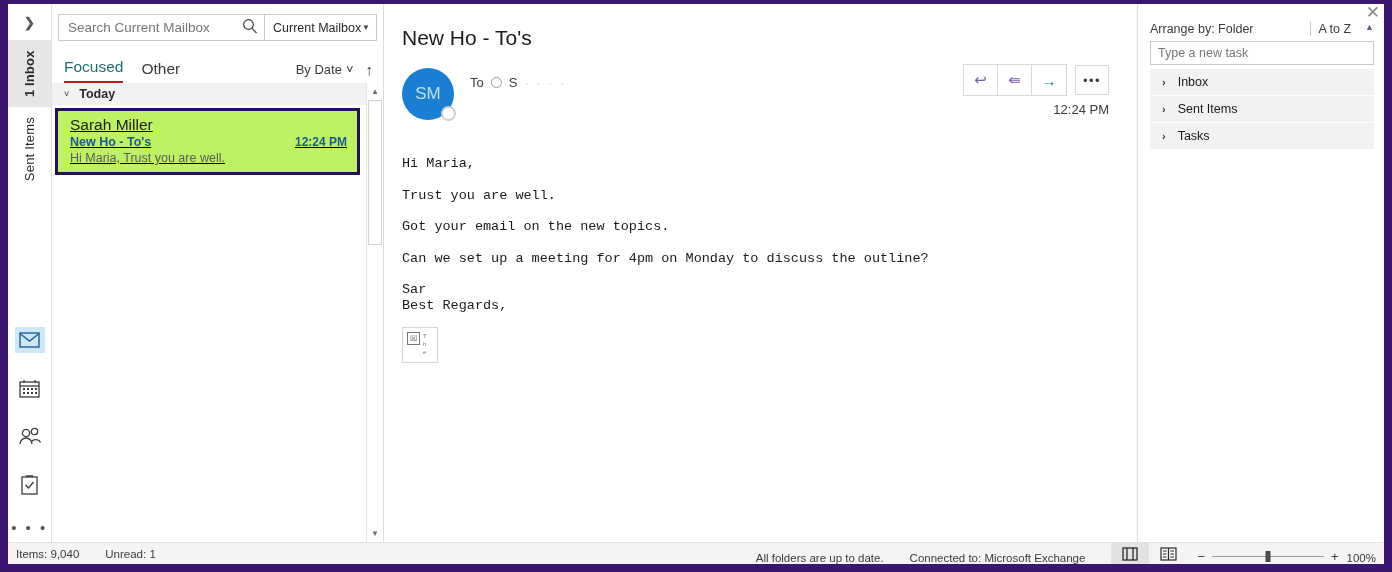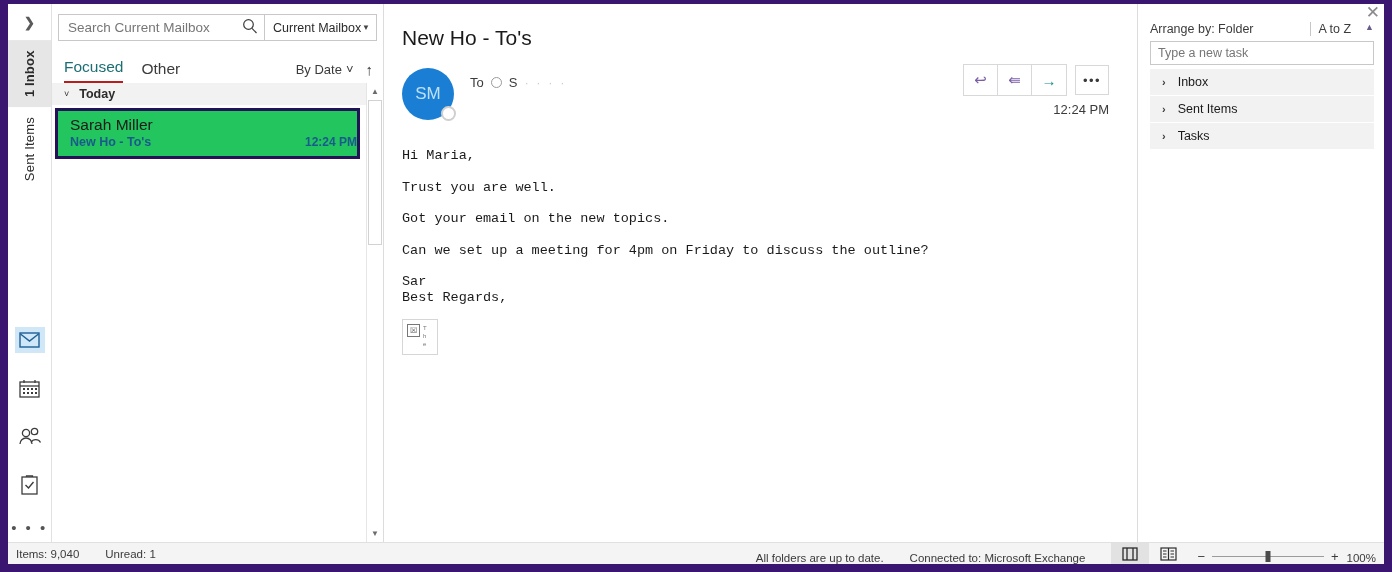--- a/index.html
+++ b/index.html
@@ -118,24 +118,25 @@
     background: #f2f2f2;
     height: 22px;
     padding: 0 12px;
     font-size: 12.5px; font-weight: bold; color: #2b2b2b;
     cursor: pointer;
   }
   .grp-hdr .chev { font-size: 9px; font-weight: normal; }
 
   .msg {
     margin: 3px 6px 0 3px;
-    background: #22c55e;
+    background: #bef264;
     border: 3px solid #231258;
-    padding: 5px 0 7px 12px;
-    cursor: pointer;
+    padding: 5px 10px 7px 12px;
+    cursor: pointer;
+    text-decoration: underline;
   }
   .msg-from { font-size: 15.5px; color: #1a1a1a; margin-bottom: 1px; }
   .msg-line2 { display: flex; align-items: baseline; }
   .msg-subj { font-size: 12.5px; font-weight: bold; color: #1b5a8c; flex: 1; }
   .msg-time { font-size: 12px; font-weight: bold; color: #1b5a8c; }
   .msg-prev { font-size: 12.5px; color: #5a5a5a; margin-top: 2px; }
 
   
   .sb {
     width: 17px;
@@ -214,21 +215,21 @@
     border: 1px solid #d8d8d8;
     display: flex; align-items: center; justify-content: center;
     cursor: pointer; color: #3b3b3b; letter-spacing: 1.5px; font-size: 13px;
   }
   .act-time {
     position: absolute; right: 28px; top: 98px;
     font-size: 13px; color: #3b3b3b;
   }
 
   .body-txt {
-    margin-top: 28px;
+    margin-top: 36px;
     font-family: "Liberation Mono", "DejaVu Sans Mono", monospace;
     font-size: 13.5px;
     color: #1a1a1a;
     line-height: 1.15;
   }
   .body-txt p { margin-bottom: 16px; }
   .body-txt p.tight { margin-bottom: 0; }
 
   .broken-img {
     margin-top: 14px;
@@ -416,20 +417,21 @@
           <div class="grp-hdr">
             <span class="chev">˅</span>
             <span>Today</span>
           </div>
           <div class="msg">
             <div class="msg-from">Sarah Miller</div>
             <div class="msg-line2">
               <span class="msg-subj">New Ho - To's</span>
               <span class="msg-time">12:24 PM</span>
             </div>
+            <div class="msg-prev">Hi Maria,  Trust you are well.</div>
           </div>
         </div>
         <div class="sb">
           <div class="sb-btn">▲</div>
           <div class="sb-track">
             <div class="sb-thumb"></div>
           </div>
           <div class="sb-btn">▼</div>
         </div>
       </div>
@@ -460,21 +462,21 @@
           <div class="act-btn teal">→</div>
         </div>
         <div class="act-more">•••</div>
       </div>
       <div class="act-time">12:24 PM</div>
 
       <div class="body-txt">
         <p>Hi Maria,</p>
         <p>Trust you are well.</p>
         <p>Got your email on the new topics.</p>
-        <p>Can we set up a meeting for 4pm on Friday to discuss the outline?</p>
+        <p>Can we set up a meeting for 4pm on Monday to discuss the outline?</p>
         <p class="tight">Sar</p>
         <p class="tight">Best Regards,</p>
       </div>
 
       <div class="broken-img">
         <div class="bi-box">☒</div>
         <div class="bi-txt">The</div>
       </div>
     </div>
 

